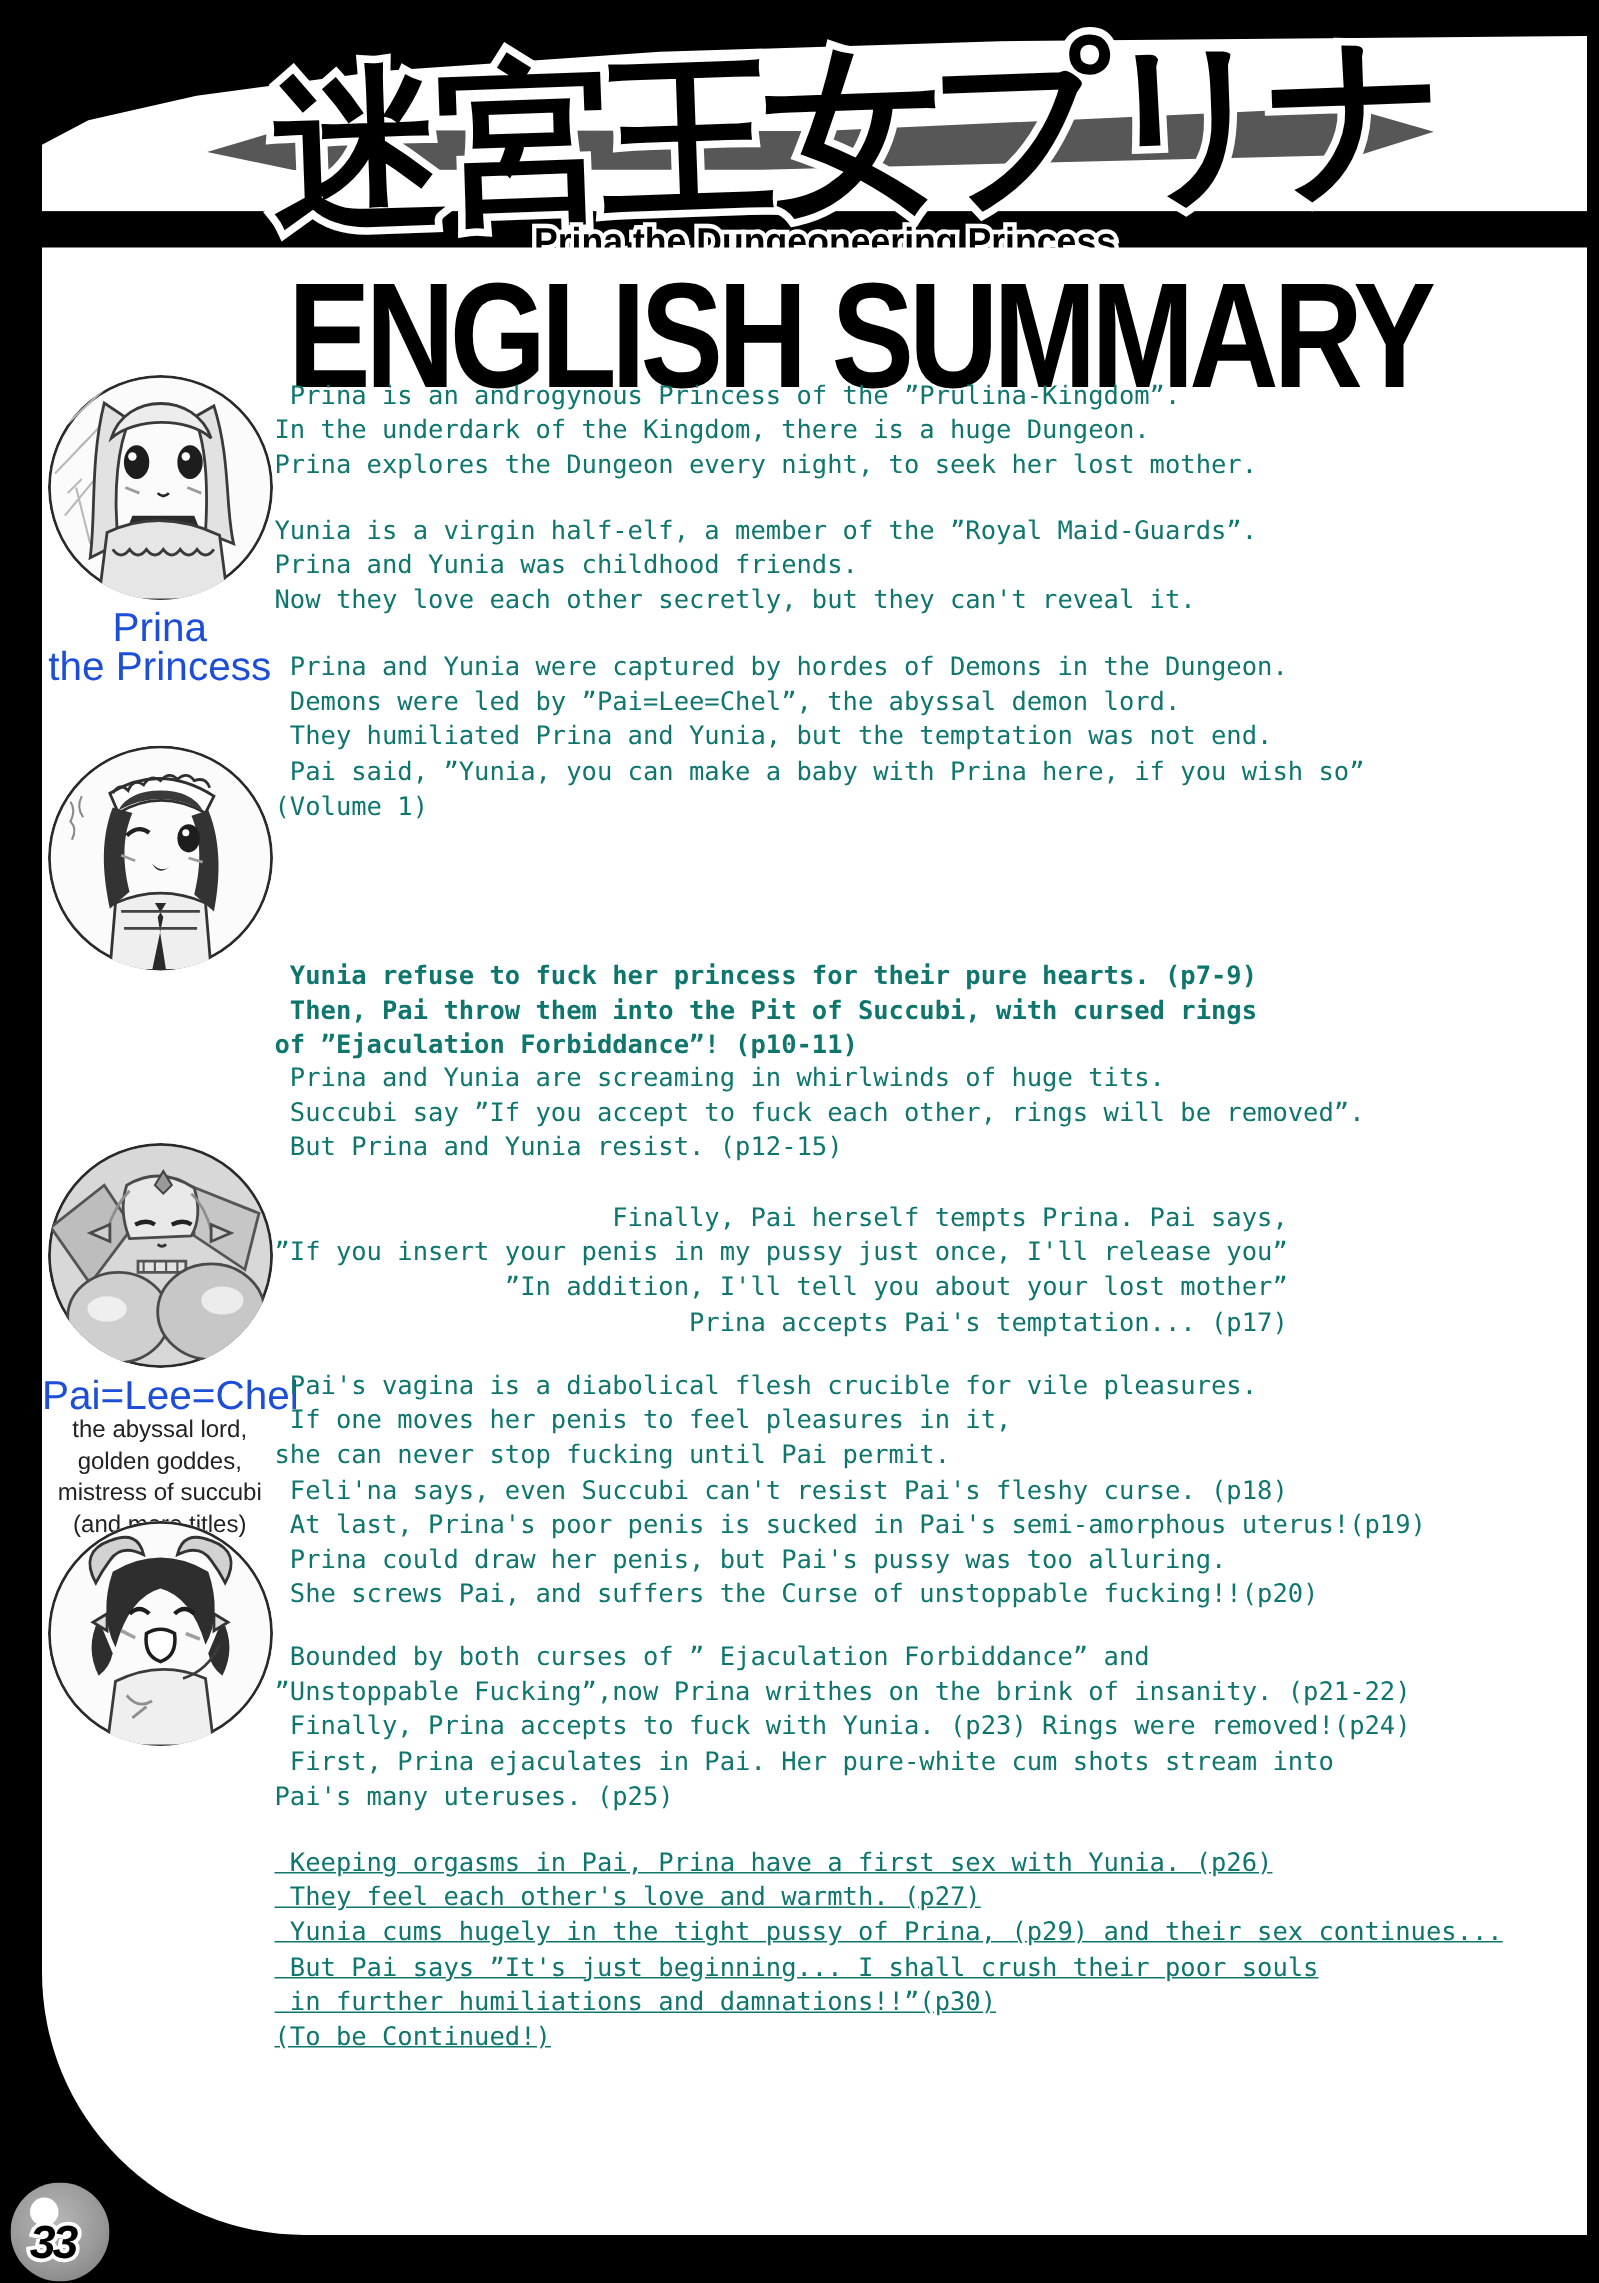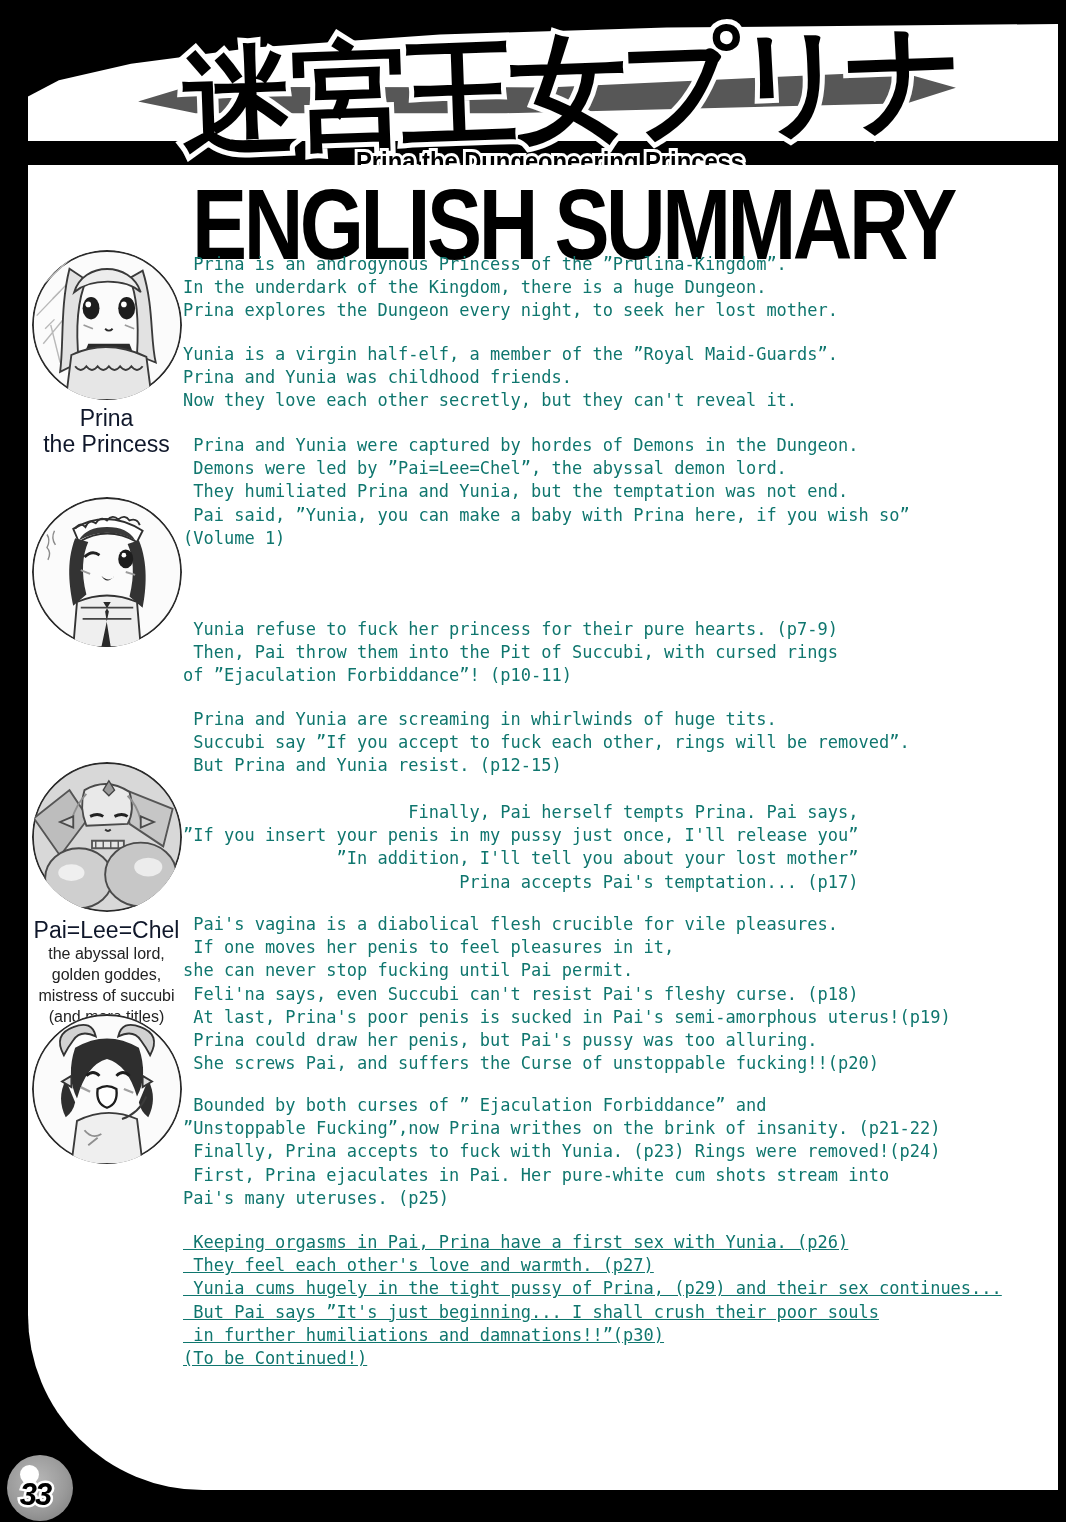--- a/index.html
+++ b/index.html
@@ -28,33 +28,33 @@
     border-radius:0 0 0 175px;}
   .heading{position:absolute;left:164px;top:10px;white-space:nowrap;color:#000;
     font-weight:900;font-size:96px;line-height:1;letter-spacing:-4px;
     transform:scale(0.86,1.04);transform-origin:left top;}
 
   
   .char{position:absolute;left:0;width:157px;margin:0;text-align:center;}
   .char .circle{width:150px;height:150px;margin:0 auto;border-radius:50%;overflow:hidden;
     background:#fdfdfd;}
   .char svg{display:block;width:100%;height:100%;}
-  .char figcaption{margin-top:5px;font-size:23px;line-height:26px;color:#0f172a;white-space:pre-line;}
+  .char figcaption{margin-top:5px;font-size:27px;line-height:26px;color:#1d4ed8;white-space:pre-line;}
   .char .char-titles{font-size:16px;line-height:21px;color:#222;white-space:pre-line;}
   #char-prina{top:85px;}
   #char-yunia{top:332px;}
   #char-pai{top:597px;}
   #char-felina{top:849px;}
 
   
   .para{position:absolute;left:155px;margin:0;white-space:pre;color:#0f766e;
     font-family:"DejaVu Sans Mono","Liberation Mono",monospace;
     font-size:17px;line-height:23.2px;}
   #para-0{top:88px;}  #para-1{top:178px;} #para-2{top:269px;}
-  #para-3{top:453px;} #para-4{top:543px;} #para-5{top:636px;text-align:right;}
+  #para-3{top:475px;font-weight:bold;} #para-4{top:543px;} #para-5{top:636px;text-align:right;}
   #para-6{top:748px;} #para-7{top:929px;} #para-8{top:1066px;text-decoration:underline;}
 
   
   .badge{position:absolute;left:7px;top:1455px;width:66px;height:66px;border-radius:50%;
     background:radial-gradient(circle at 45% 40%, #b8b8b8 0%, #9a9a9a 55%, #787878 100%);
     transform:translateZ(0);}
   .badge .dot{position:absolute;left:13px;top:10px;width:19px;height:19px;border-radius:50%;background:#fff;}
   .badge .num{position:absolute;left:0;top:22px;width:56px;text-align:center;
     font-weight:bold;font-size:31px;letter-spacing:-2px;color:#000;font-style:italic;}
   .badge .num::before{content:attr(data-text);position:absolute;left:0;right:0;top:0;

